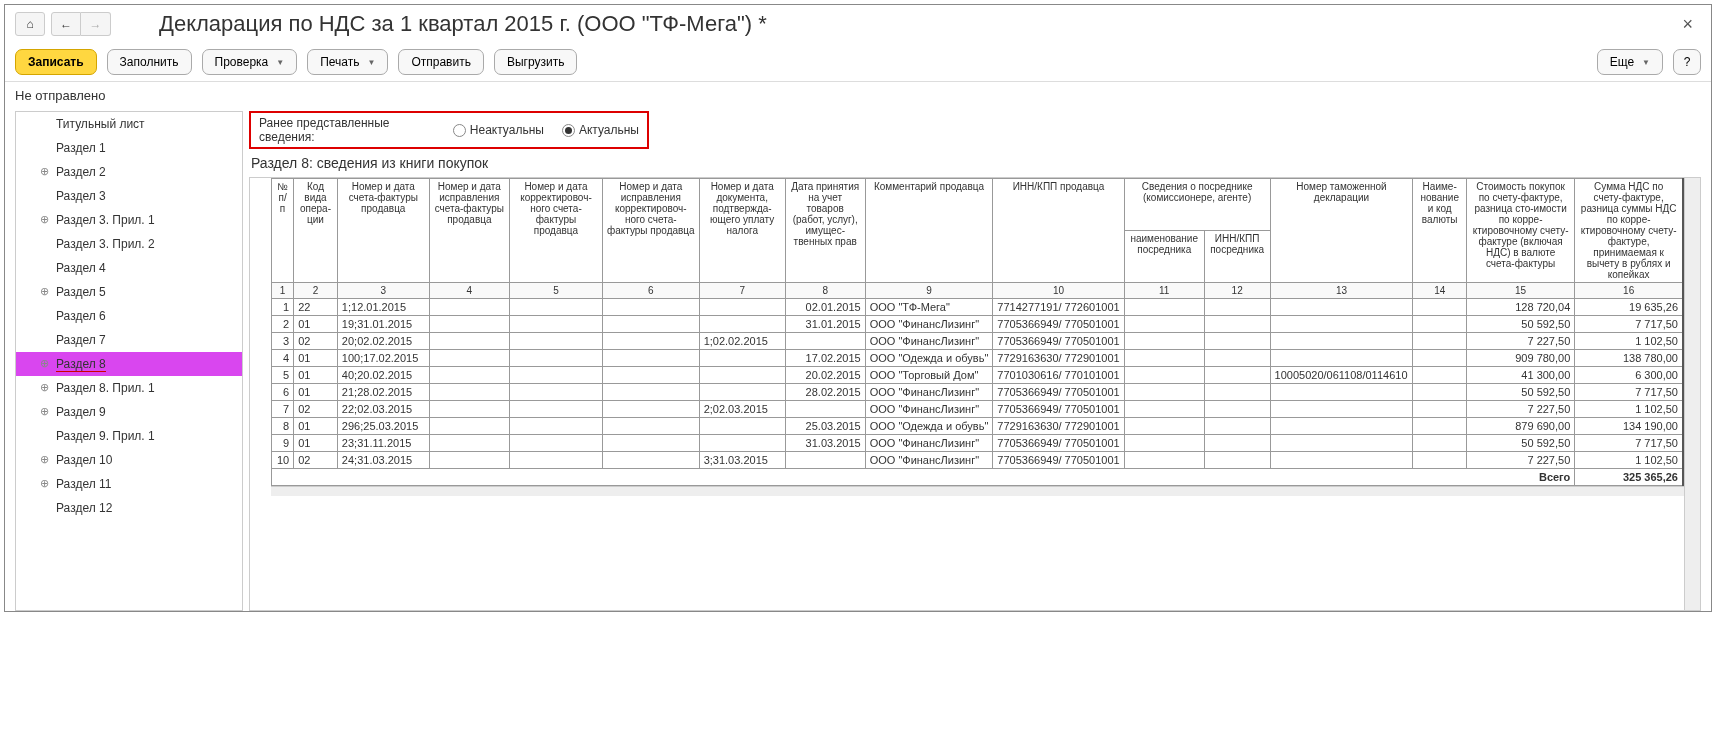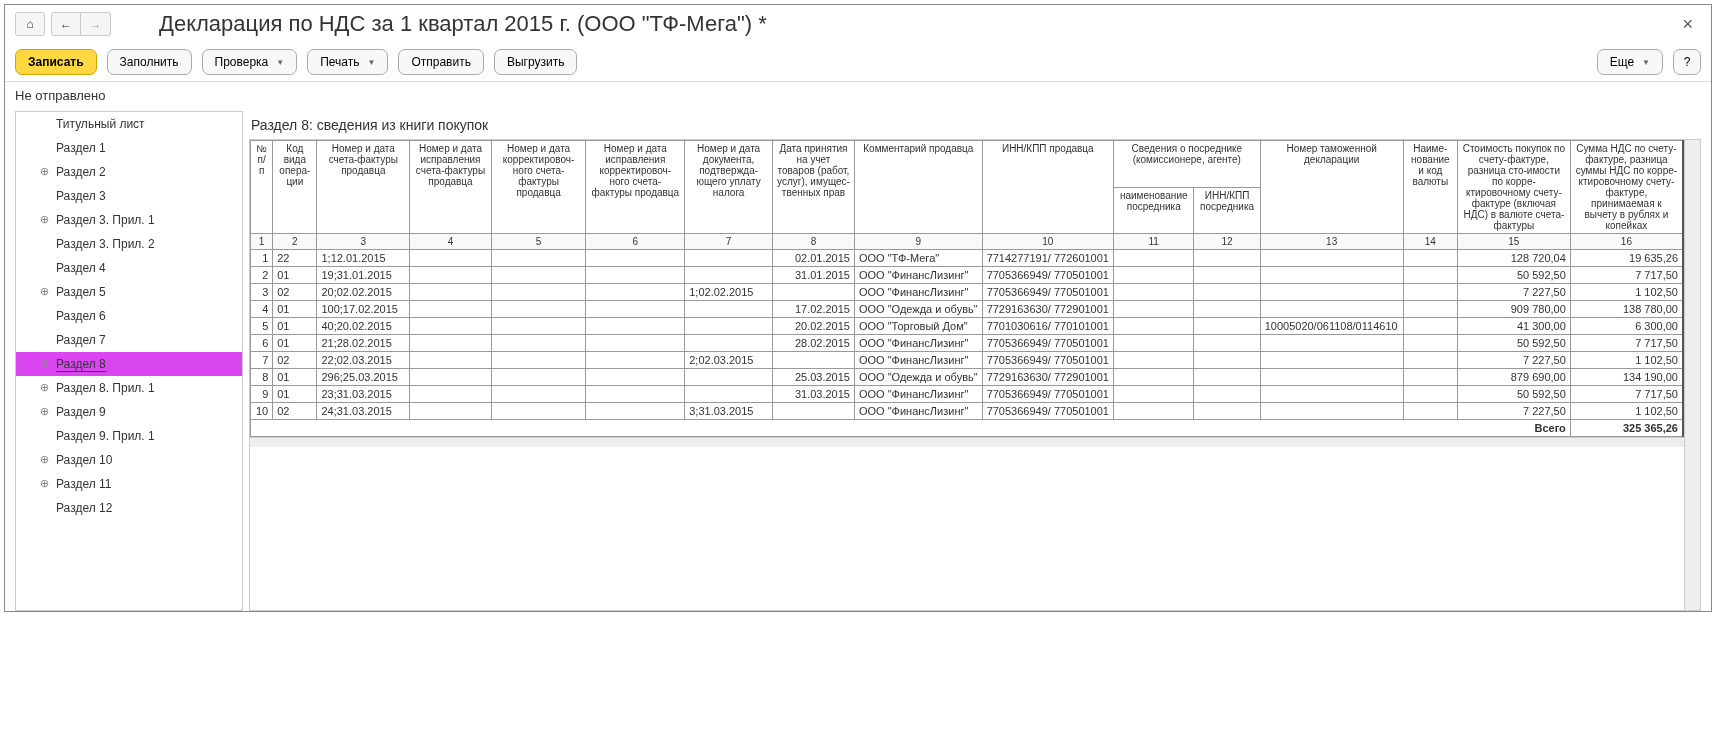--- a/index.html
+++ b/index.html
@@ -89,24 +89,35 @@
         <div class="sb-item exp active"><span class="underline">Раздел 8</span></div>
         <div class="sb-item exp">Раздел 8. Прил. 1</div>
         <div class="sb-item exp">Раздел 9</div>
         <div class="sb-item">Раздел 9. Прил. 1</div>
         <div class="sb-item exp">Раздел 10</div>
         <div class="sb-item exp">Раздел 11</div>
         <div class="sb-item">Раздел 12</div>
       </div>
 
     <div class="content">
+      <div class="radio-row">
+        <span>Ранее представленные сведения:</span>
+        <label class="radio-opt">
+          <span class="radio"></span>
+          <span>Неактуальны</span>
+        </label>
+        <label class="radio-opt">
+          <span class="radio sel"></span>
+          <span>Актуальны</span>
+        </label>
+      </div>
 
       <div class="sec-title">Раздел 8: сведения из книги покупок</div>
 
-      <div style="flex:1; display:flex; border:1px solid #ccc;">
+      <div style="flex:1; display:flex; border:1px solid #ccc;padding-left:21px;">
         <div class="table-wrap" style="border:0;">
           <table>
             <thead>
               <tr>
                 <th rowspan="2">№ п/п</th>
                 <th rowspan="2">Код вида опера-ции</th>
                 <th rowspan="2">Номер и дата счета-фактуры продавца</th>
                 <th rowspan="2">Номер и дата исправления счета-фактуры продавца</th>
                 <th rowspan="2">Номер и дата корректировоч-ного счета-фактуры продавца</th>
                 <th rowspan="2">Номер и дата исправления корректировоч-ного счета-фактуры продавца</th>
@@ -284,21 +295,21 @@
                   <td></td>
                   <td></td>
                   <td></td>
                   <td></td>
                   <td class="num">879 690,00</td>
                   <td class="num border-r-heavy">134 190,00</td>
                 </tr>
                 <tr>
                   <td class="num">9</td>
                   <td>01</td>
-                  <td>23;31.03.2015</td>
+                  <td>23;31.11.2015</td>
                   <td></td>
                   <td></td>
                   <td></td>
                   <td></td>
                   <td class="num">31.03.2015</td>
                   <td>ООО "ФинансЛизинг"</td>
                   <td>7705366949/ 770501001</td>
                   <td></td>
                   <td></td>
                   <td></td>

